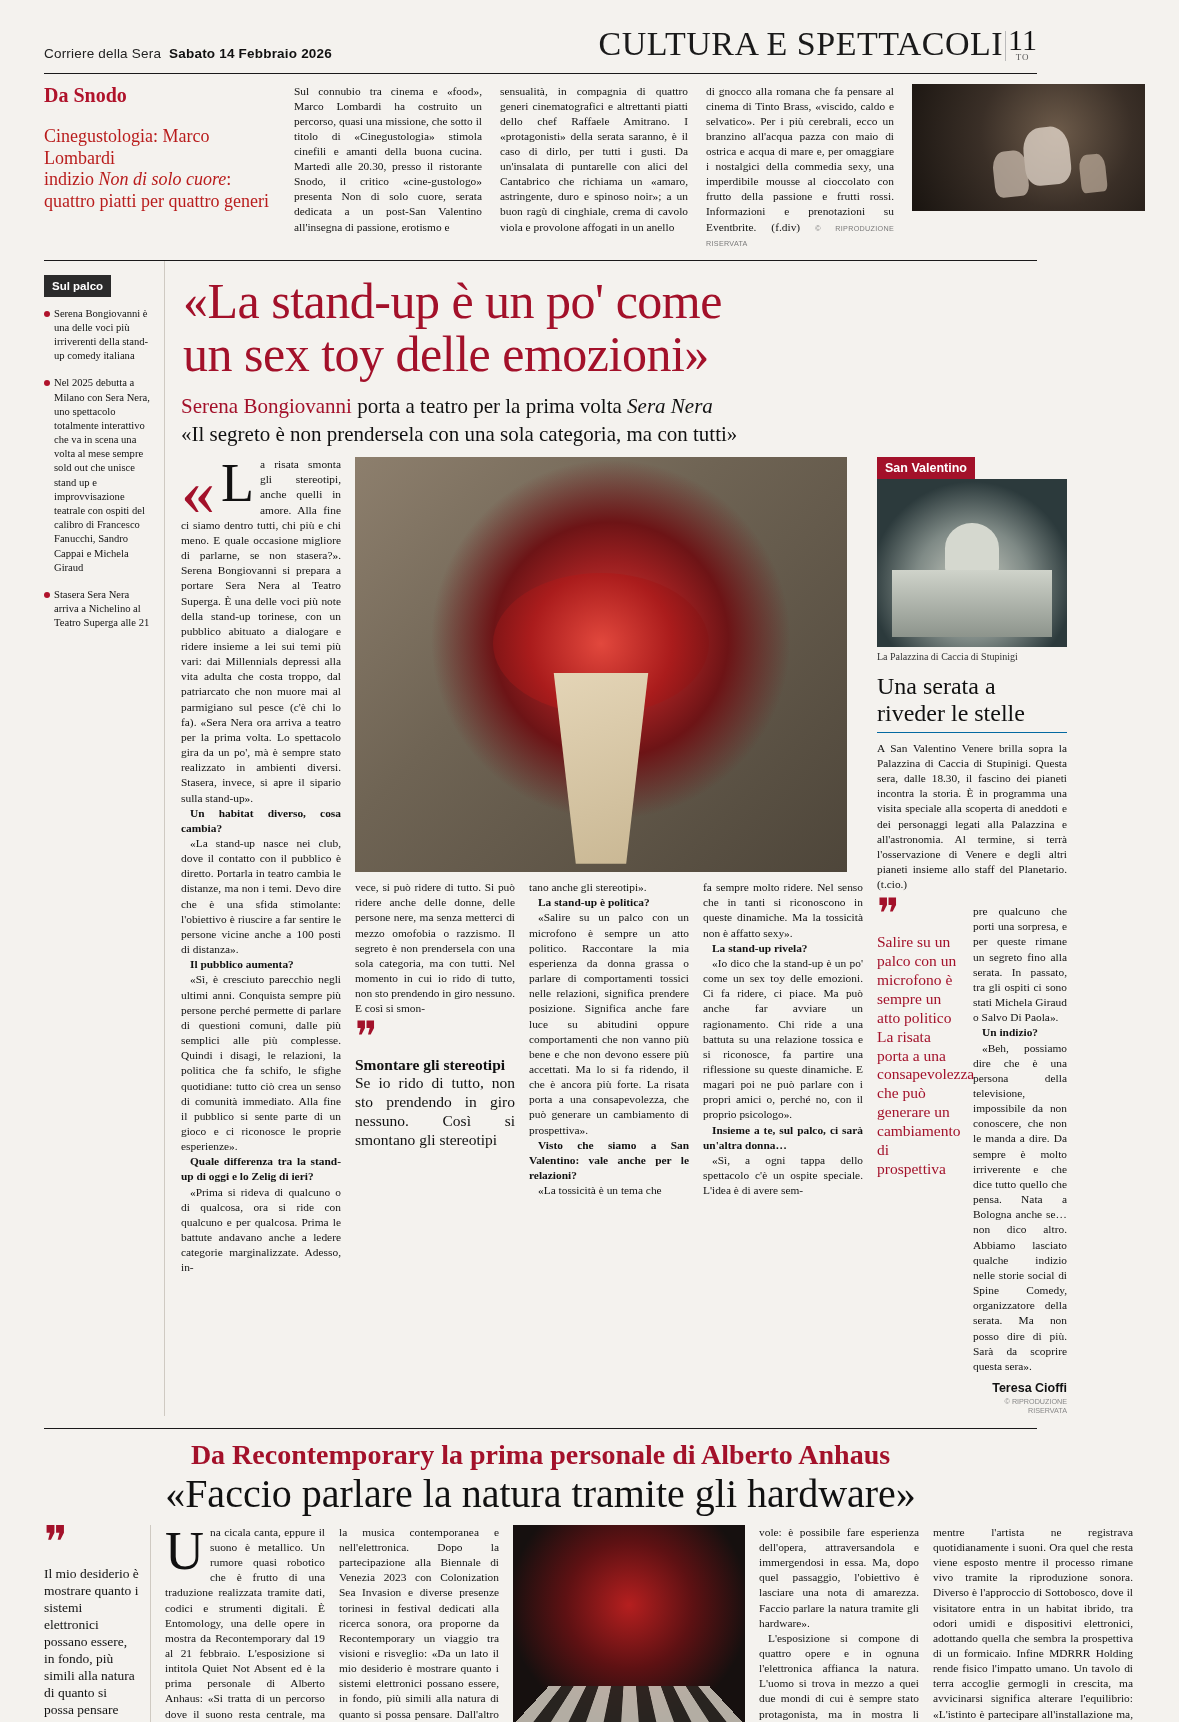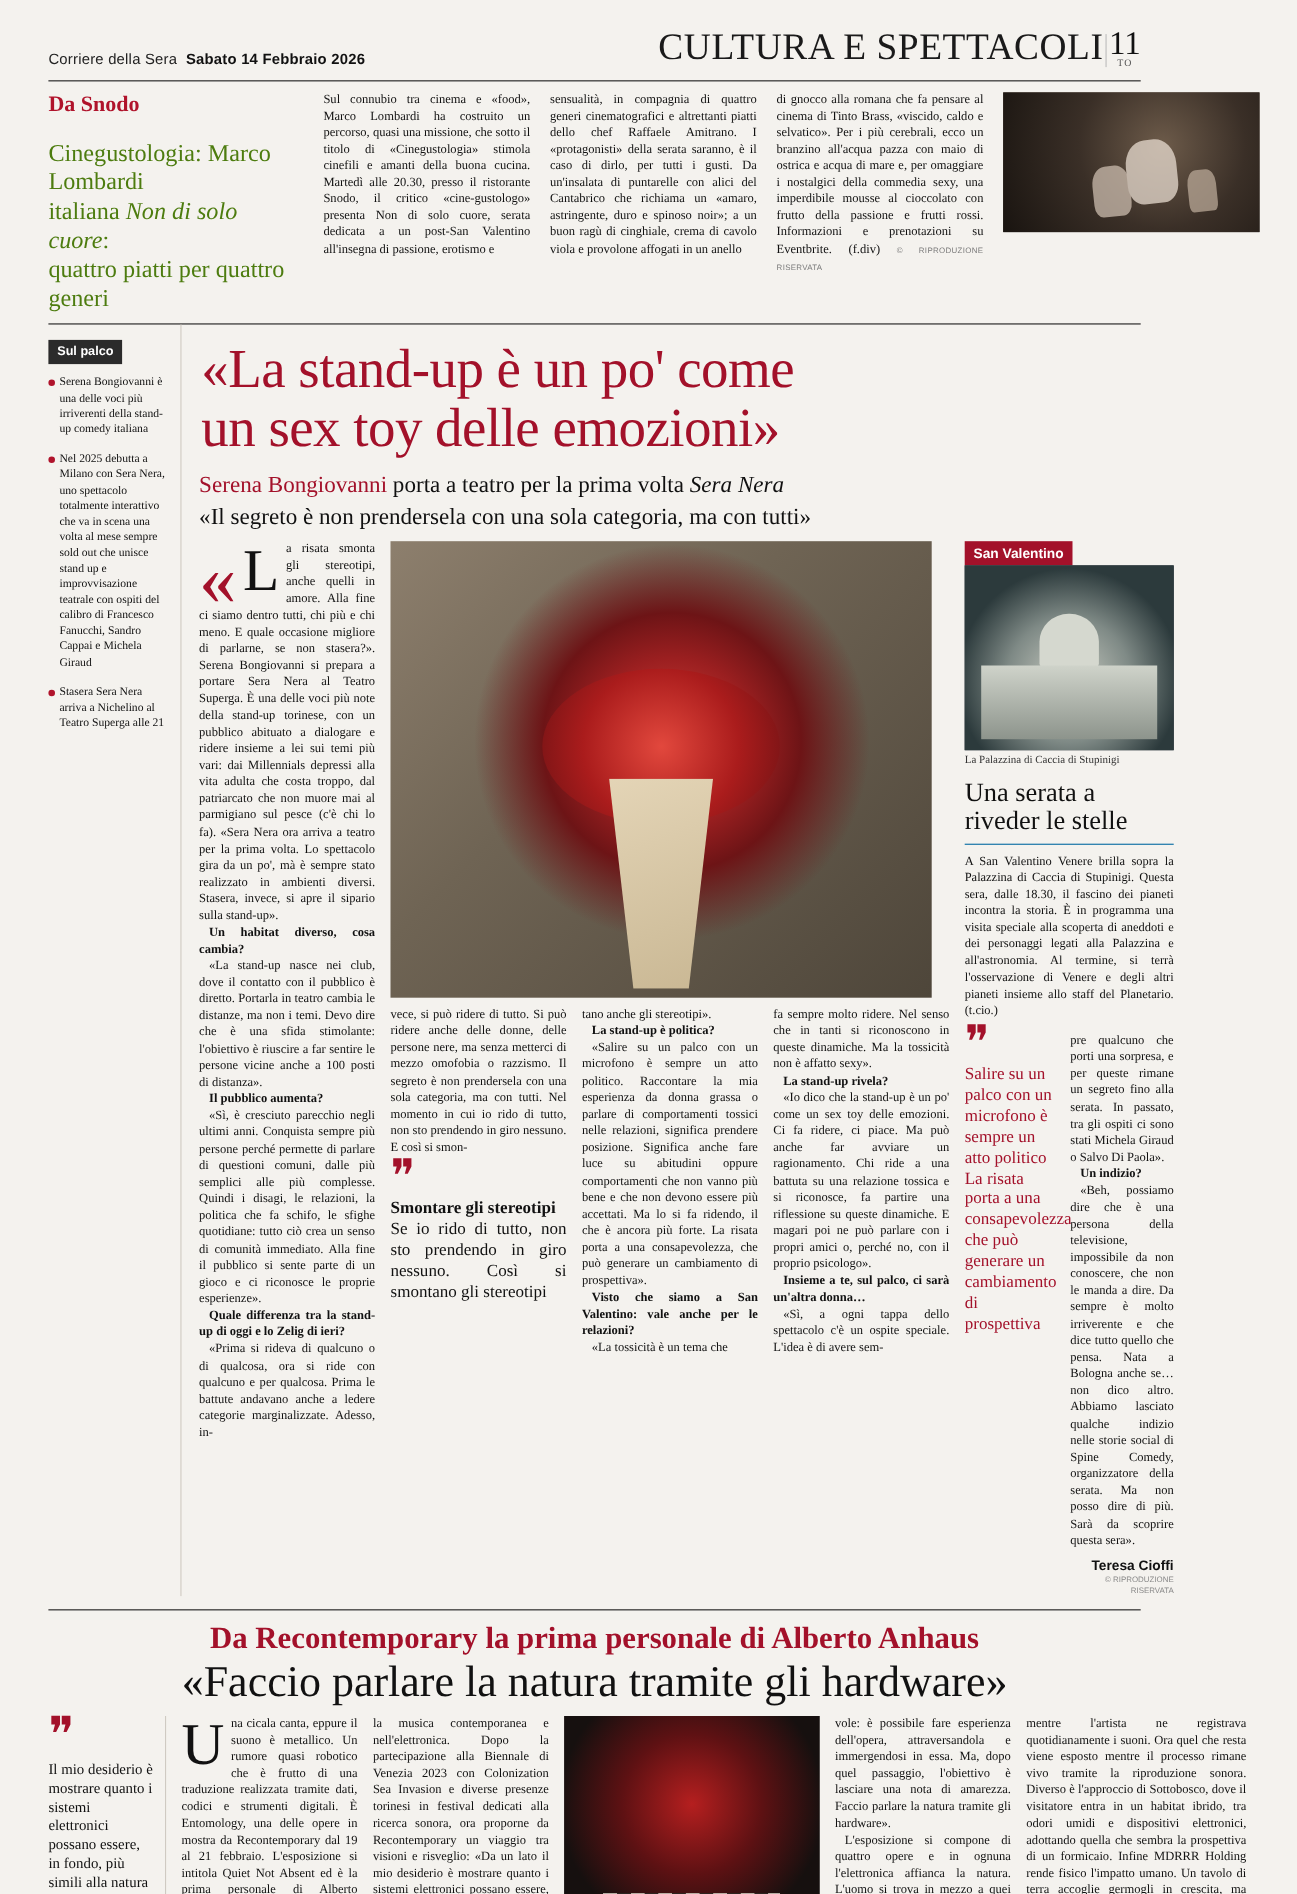--- a/index.html
+++ b/index.html
@@ -34,21 +34,21 @@
   
   .topband{
     display:flex;gap:18px;padding:10px 44px 0 44px;
   }
   .ts-col{font-size:11.4px;line-height:1.32;text-align:justify;}
   .ts-head{width:232px;flex:none;}
   .ts-kicker{
     color:#b0132b;font-family:"Liberation Serif",serif;font-weight:700;
     font-size:20px;margin-bottom:4px;
   }
-  .ts-sub{font-size:22px;line-height:1.2;color:#4d7c0f;margin-top:19px;}
+  .ts-sub{font-size:18px;line-height:1.2;color:#b91c1c;margin-top:19px;}
   .ts-sub i{font-style:italic;}
   .ts-text{width:188px;flex:none;}
   .photo-top{
     width:233px;height:127px;flex:none;
     background:
       radial-gradient(circle at 62% 38%, #6d5b4a 0%, #3a2f27 46%, #191410 100%),
       linear-gradient(180deg,#4a3b30,#201913);
     position:relative;overflow:hidden;
   }
   .photo-top:after{
@@ -214,21 +214,21 @@
       </div>
     </div>
   </div>
   <div class="rule-top"></div>
 
   <div class="topband">
     <div class="ts-head">
       <div class="ts-kicker">Da Snodo</div>
       <div class="ts-sub">
         <span>Cinegustologia: Marco Lombardi</span><br>
-        <span>italiana </span><i>Non di solo cuore</i><span>:</span><br>
+        <span>indizio </span><i>Non di solo cuore</i><span>:</span><br>
         <span>quattro piatti per quattro generi</span>
       </div>
     </div>
     <div class="ts-text ts-col">Sul connubio tra cinema e «food», Marco Lombardi ha costruito un percorso, quasi una missione, che sotto il titolo di «Cinegustologia» stimola cinefili e amanti della buona cucina. Martedì alle 20.30, presso il ristorante Snodo, il critico «cine-gustologo» presenta Non di solo cuore, serata dedicata a un post-San Valentino all'insegna di passione, erotismo e</div>
     <div class="ts-text ts-col">sensualità, in compagnia di quattro generi cinematografici e altrettanti piatti dello chef Raffaele Amitrano. I «protagonisti» della serata saranno, è il caso di dirlo, per tutti i gusti. Da un'insalata di puntarelle con alici del Cantabrico che richiama un «amaro, astringente, duro e spinoso noir»; a un buon ragù di cinghiale, crema di cavolo viola e provolone affogati in un anello</div>
     <div class="ts-text ts-col">
       <span>di gnocco alla romana che fa pensare al cinema di Tinto Brass, «viscido, caldo e selvatico». Per i più cerebrali, ecco un branzino all'acqua pazza con maio di ostrica e acqua di mare e, per omaggiare i nostalgici della commedia sexy, una imperdibile mousse al cioccolato con frutto della passione e frutti rossi. Informazioni e prenotazioni su Eventbrite. (f.div)</span>
       <span class="credit">© RIPRODUZIONE RISERVATA</span>
     </div>
     <div class="photo-top"></div>

